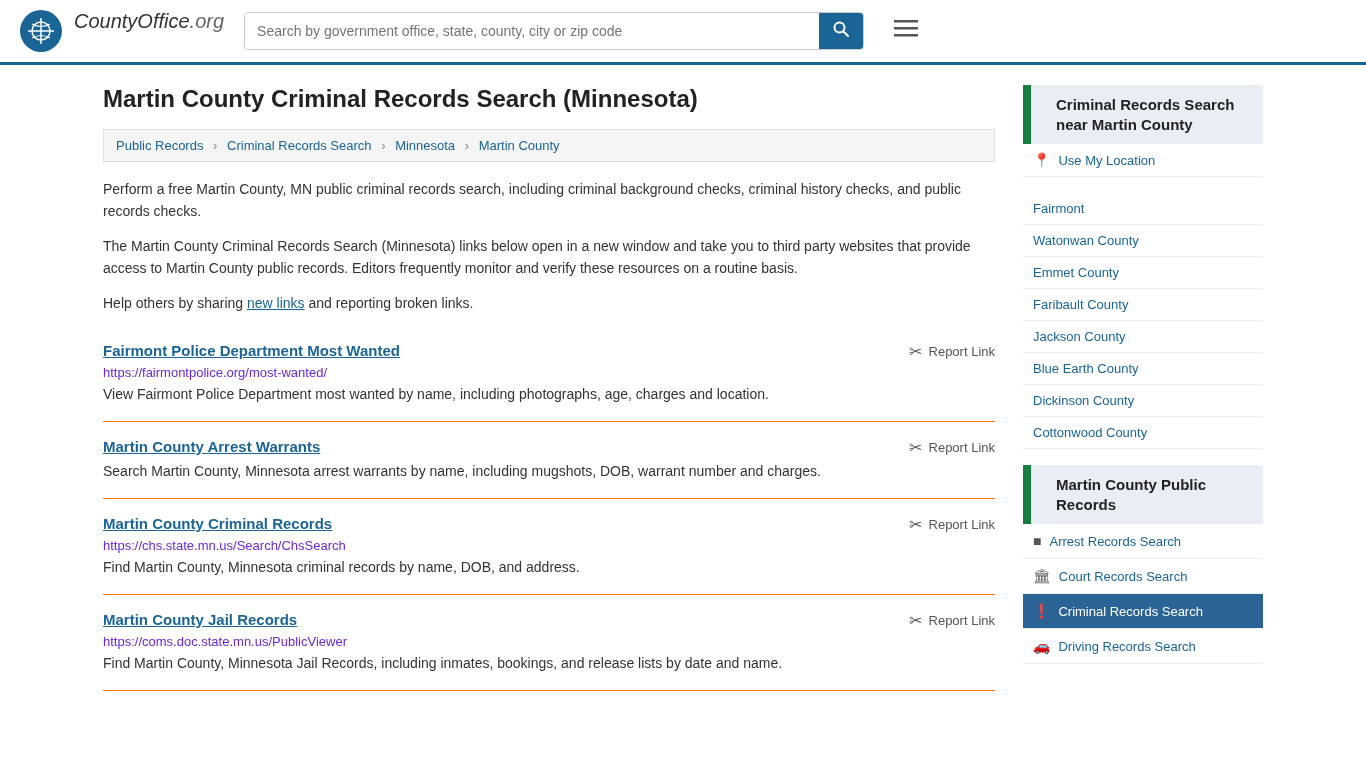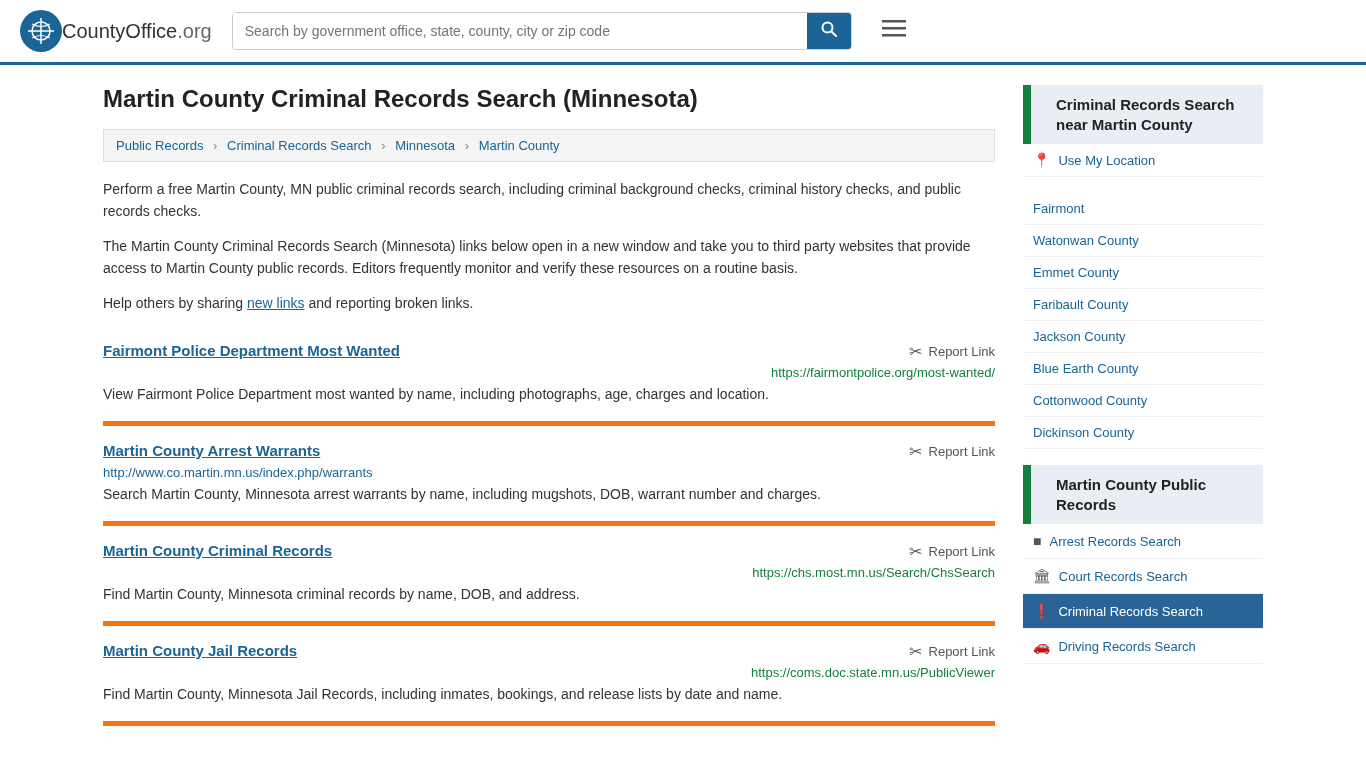--- a/index.html
+++ b/index.html
@@ -9,23 +9,24 @@
     .header {
       background: #fff;
       border-bottom: 3px solid #1a6496;
       padding: 10px 20px;
       display: flex;
       align-items: center;
       gap: 20px;
     }
     .logo-area {
       display: flex;
-      align-items: center;
-      gap: 0;
+      align-items: flex-start;
+      gap: 12px;
       text-decoration: none;
+      font-style: italic;
     }
     .logo-circle {
       width: 42px;
       height: 42px;
       background: #1a6496;
       border-radius: 50%;
       display: flex;
       align-items: center;
       justify-content: center;
       color: white;
@@ -110,21 +111,21 @@
     .description {
       font-size: 14px;
       line-height: 1.6;
       color: #333;
       margin-bottom: 12px;
     }
     .description a { color: #1a6496; text-decoration: underline; cursor: pointer; }
 
     
     .result-item {
-      border-bottom: 5px solid #f97316;
+      border-bottom: 1px solid #f97316;
       padding: 16px 0;
     }
     .result-header {
       display: flex;
       justify-content: space-between;
       align-items: flex-start;
     }
     .result-title {
       font-size: 15px;
       font-weight: bold;
@@ -139,21 +140,21 @@
       color: #555;
       font-size: 13px;
       cursor: pointer;
       white-space: nowrap;
     }
     .report-icon { font-size: 16px; color: #555; }
     .result-url {
       font-size: 13px;
       margin: 4px 0;
     }
-    .result-url.green { color: #15803d; text-align: right; }
+    .result-url.green { color: #6d28d9; }
     .result-url.blue { color: #1a6496; }
     .result-desc {
       font-size: 14px;
       color: #333;
       line-height: 1.5;
       margin-top: 4px;
     }
 
     
     .sidebar {
@@ -285,32 +286,31 @@
     <div class="result-desc">View Fairmont Police Department most wanted by name, including photographs, age, charges and location.</div>
   </div>
         <div class="result-item">
     <div class="result-header">
       <a class="result-title" href="#">Martin County Arrest Warrants</a>
       <span class="report-link">
         <span class="report-icon">✂</span>
         Report Link
       </span>
     </div>
-    <div class="result-url blue">http://www.co.martin.mn.us/index.php/warrants</div>
     <div class="result-desc">Search Martin County, Minnesota arrest warrants by name, including mugshots, DOB, warrant number and charges.</div>
   </div>
         <div class="result-item">
     <div class="result-header">
       <a class="result-title" href="#">Martin County Criminal Records</a>
       <span class="report-link">
         <span class="report-icon">✂</span>
         Report Link
       </span>
     </div>
-    <div class="result-url green">https://chs.most.mn.us/Search/ChsSearch</div>
+    <div class="result-url green">https://chs.state.mn.us/Search/ChsSearch</div>
     <div class="result-desc">Find Martin County, Minnesota criminal records by name, DOB, and address.</div>
   </div>
         <div class="result-item">
     <div class="result-header">
       <a class="result-title" href="#">Martin County Jail Records</a>
       <span class="report-link">
         <span class="report-icon">✂</span>
         Report Link
       </span>
     </div>
@@ -343,24 +343,24 @@
         <li>
           <a href="#">Faribault County</a>
         </li>
         <li>
           <a href="#">Jackson County</a>
         </li>
         <li>
           <a href="#">Blue Earth County</a>
         </li>
         <li>
+          <a href="#">Dickinson County</a>
+        </li>
+        <li>
           <a href="#">Cottonwood County</a>
-        </li>
-        <li>
-          <a href="#">Dickinson County</a>
         </li>
       </ul>
 
     <div class="sidebar-section-title">Martin County Public Records</div>
     <ul class="sidebar-public-records-list" id="public-records-list">
         <li>
           <a href="#">
     <span class="pr-icon">■</span>
     Arrest Records Search
   </a>

